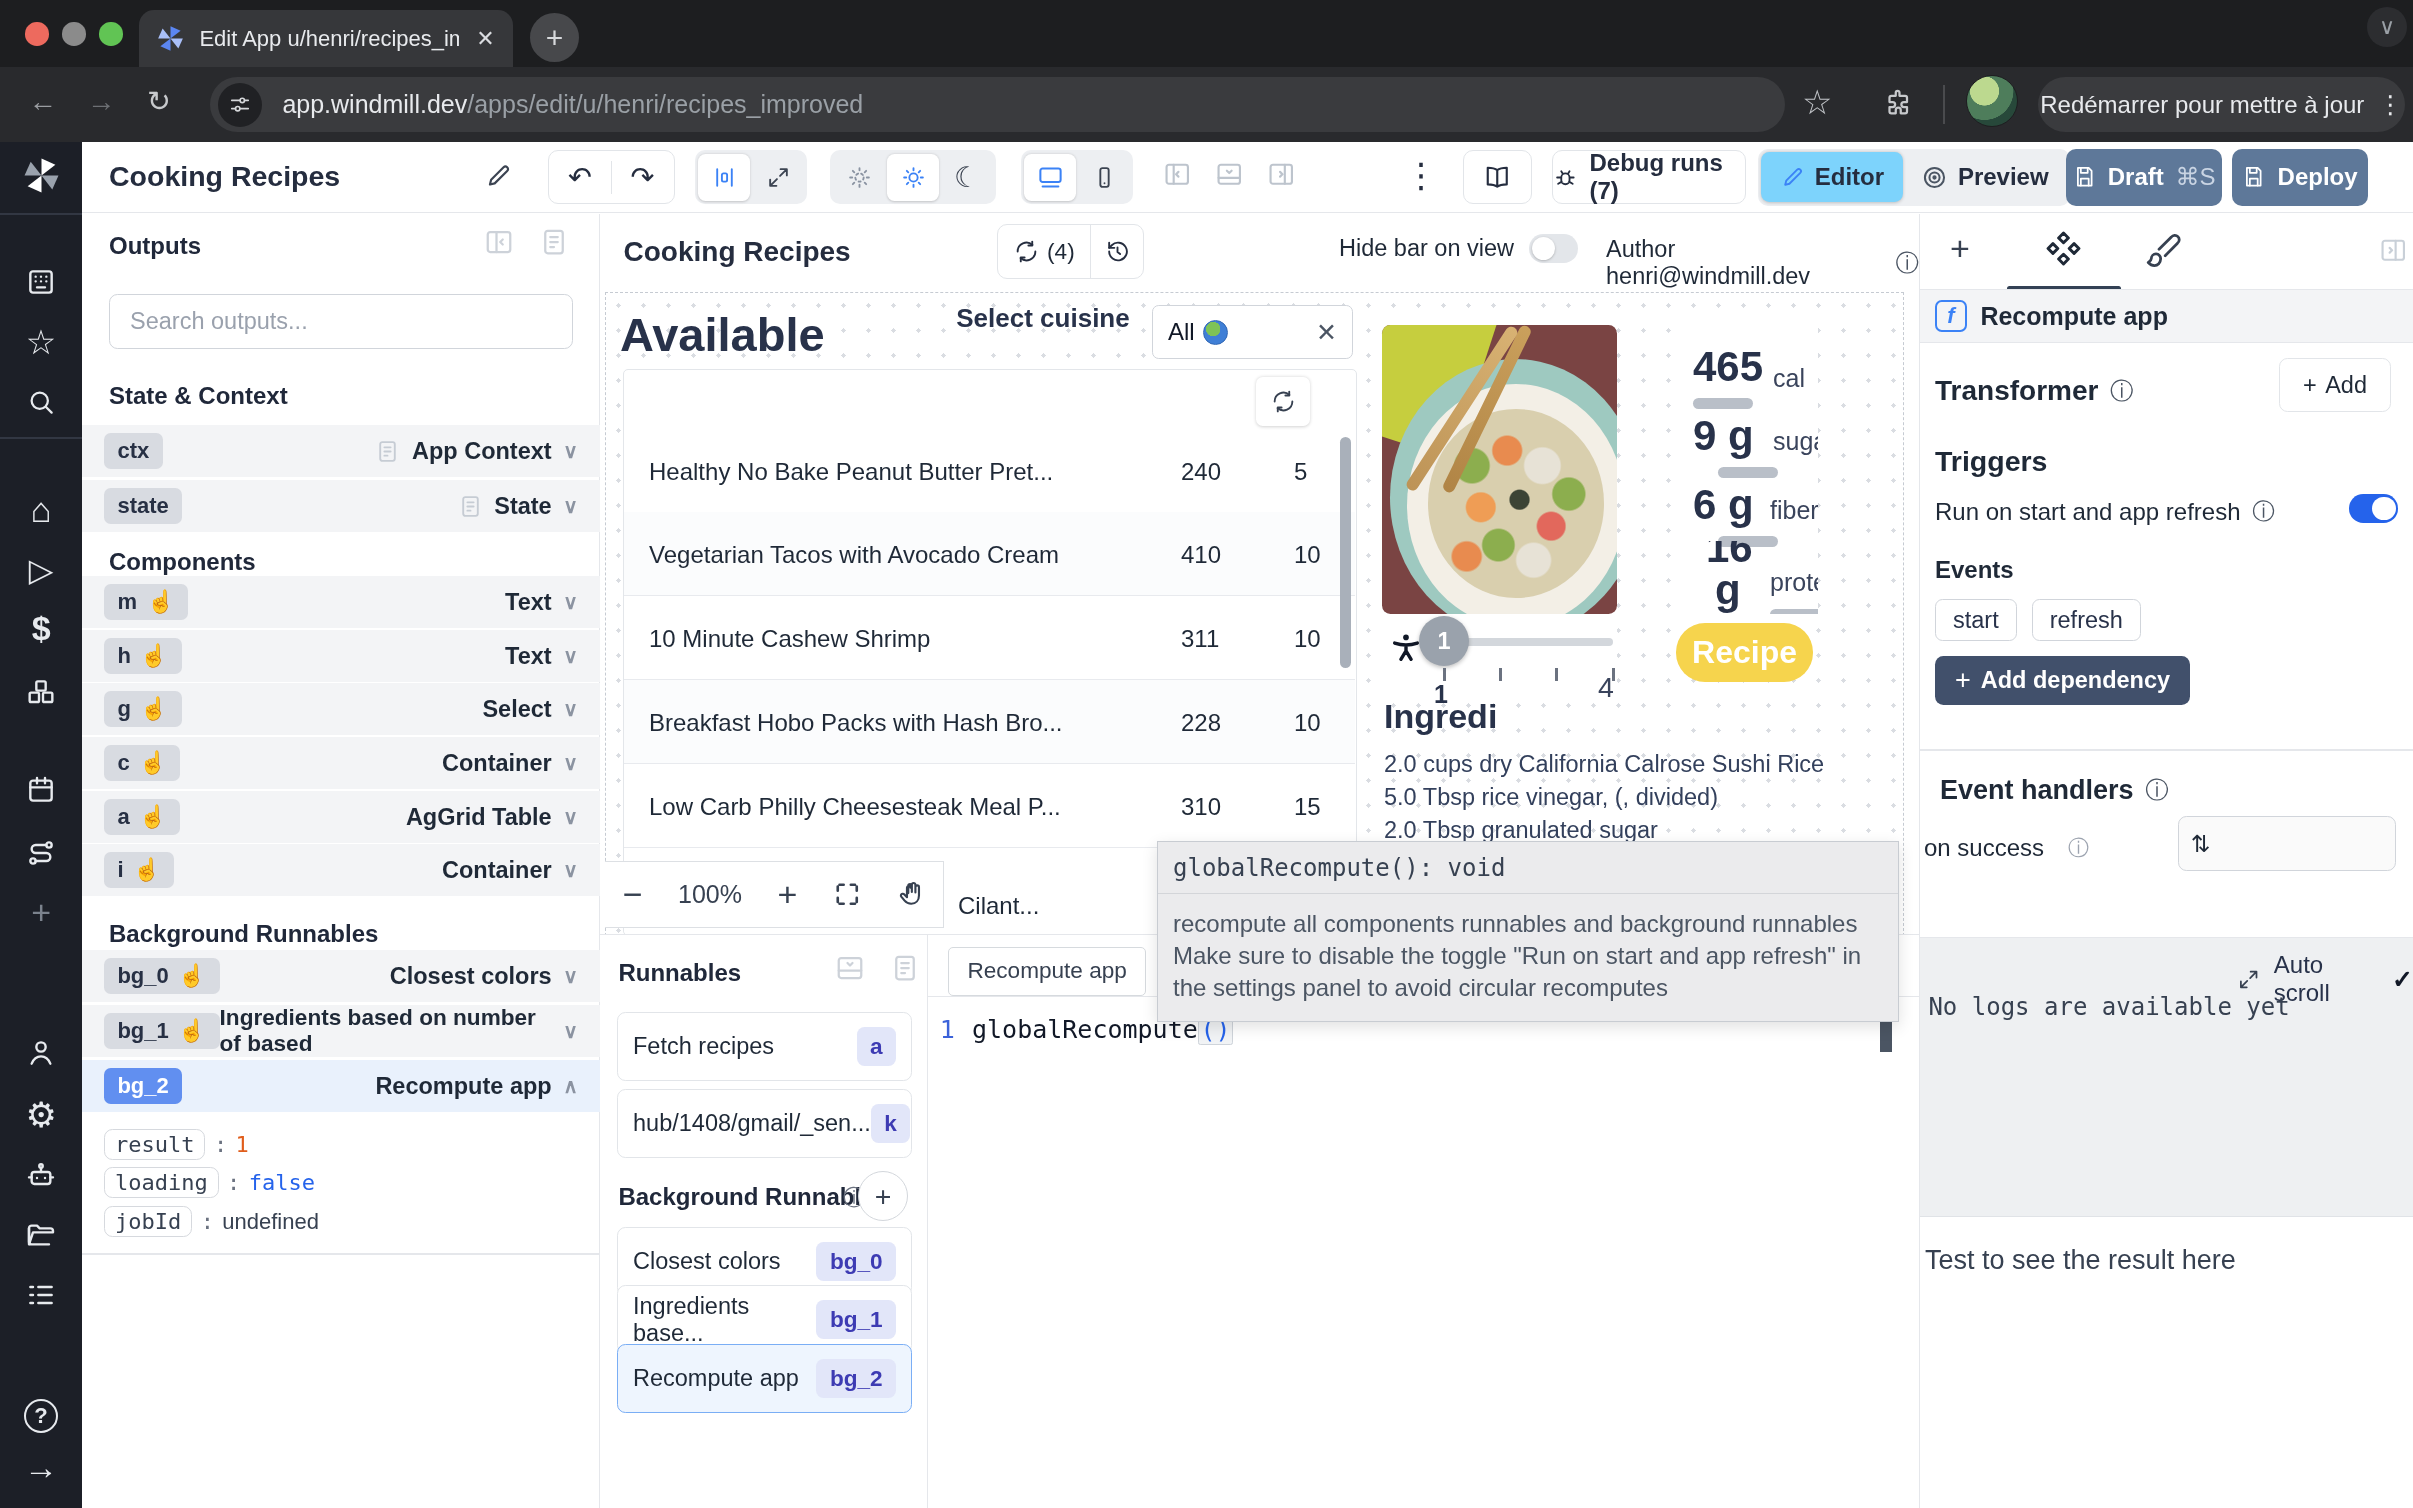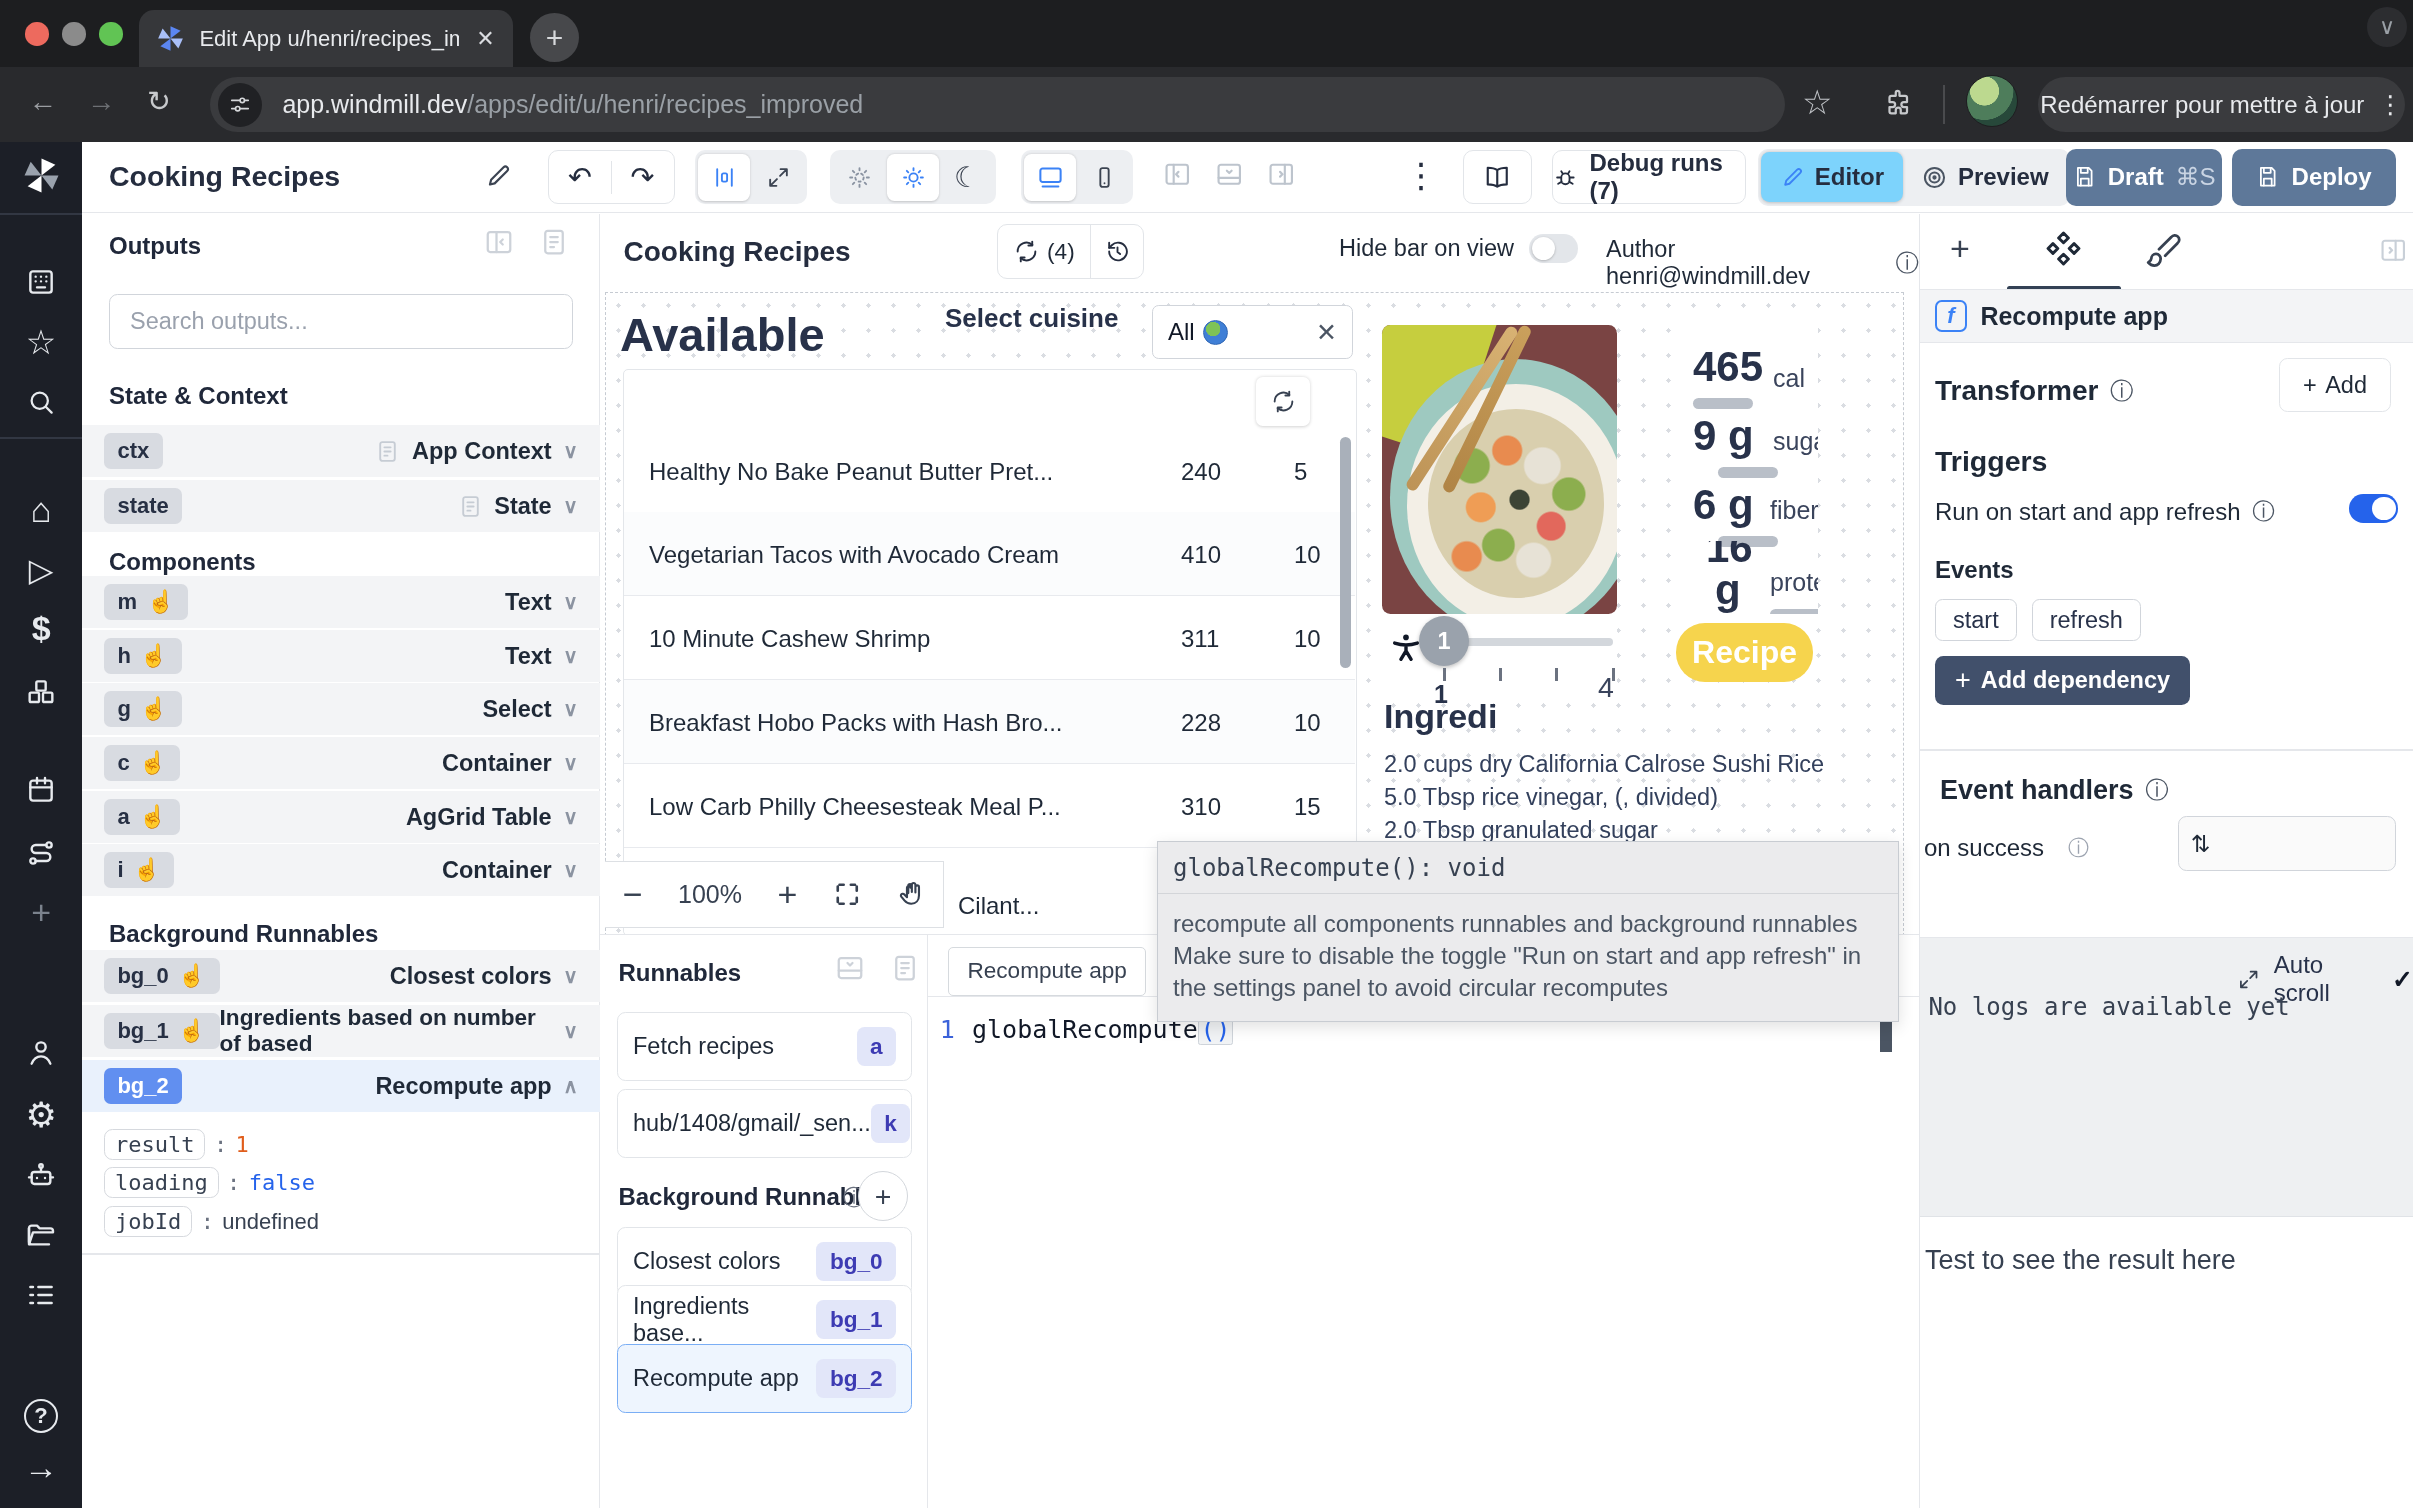--- a/index.html
+++ b/index.html
@@ -322,21 +322,21 @@
       </div>
     </div>
     <div class="btn-slate" style="left:1984px;width:156px">
       <svg width="23.5" height="23.5" viewBox="0 0 24 24" class="ic">
           <path d="M5 3h11l3 3v15H5z"></path>
           <path d="M8 3v5h7V3M8 21v-7h8v7"></path>
         </svg>
       <span>Draft</span>
       <span style="color:#c9d4e3;font-weight:normal">⌘S</span>
     </div>
-    <div class="btn-slate" style="left:2150px;width:164px">
+    <div class="btn-slate" style="left:2150px;width:136px">
       <svg width="23.5" height="23.5" viewBox="0 0 24 24" class="ic">
           <path d="M5 3h11l3 3v15H5z"></path>
           <path d="M8 3v5h7V3M8 21v-7h8v7"></path>
         </svg>
       <span>Deploy</span>
     </div>
   </div>
 
   <div class="outpanel">
     <div class="abs sechead" style="left:27px;top:18.4px">Outputs</div>
@@ -506,21 +506,21 @@
     </div>
     <div class="abs flex" style="left:1006px;top:22px;gap:11.7px">
       <span style="font-size:23.5px;color:#1f2937">Author henri@windmill.dev</span>
       <span style="font-size:23.5px;color:#4b5563">ⓘ</span>
     </div>
   </div>
 
   <div class="canvas"></div>
 
   <div class="abs" style="left:620px;top:307px;font-size:47px;font-weight:bold;color:#28324a;z-index:5">Available</div>
-  <div class="abs" style="left:945px;top:302px;width:196px;text-align:left;font-size:26px;font-weight:bold;color:#28324a;line-height:32px;z-index:5">Select cuisine</div>
+  <div class="abs" style="left:945px;top:302px;width:196px;text-align:center;font-size:26px;font-weight:bold;color:#28324a;line-height:32px;z-index:5">Select cuisine</div>
   <div class="abs flex" style="left:1152px;top:305px;width:201px;height:54px;background:#fff;border:1.7px solid #d1d5db;border-radius:6.7px;padding:0 15px;z-index:5">
     <span style="font-size:24px;color:#111827">All</span>
     <span style="width:25px;height:25px;border-radius:50%;margin-left:8.4px;background:radial-gradient(circle at 40% 35%,#7ec356 0 35%,#3f7fd6 36%);border:0.8px solid #2f66b4"></span>
     <span style="margin-left:auto;font-size:25px;color:#4b5563">✕</span>
   </div>
 
   <div class="cv-table">
     <div class="trow" style="top:59px">
       <span class="tcell-title">Healthy No Bake Peanut Butter Pret...</span>
         <span class="tcell-cal">240</span>

